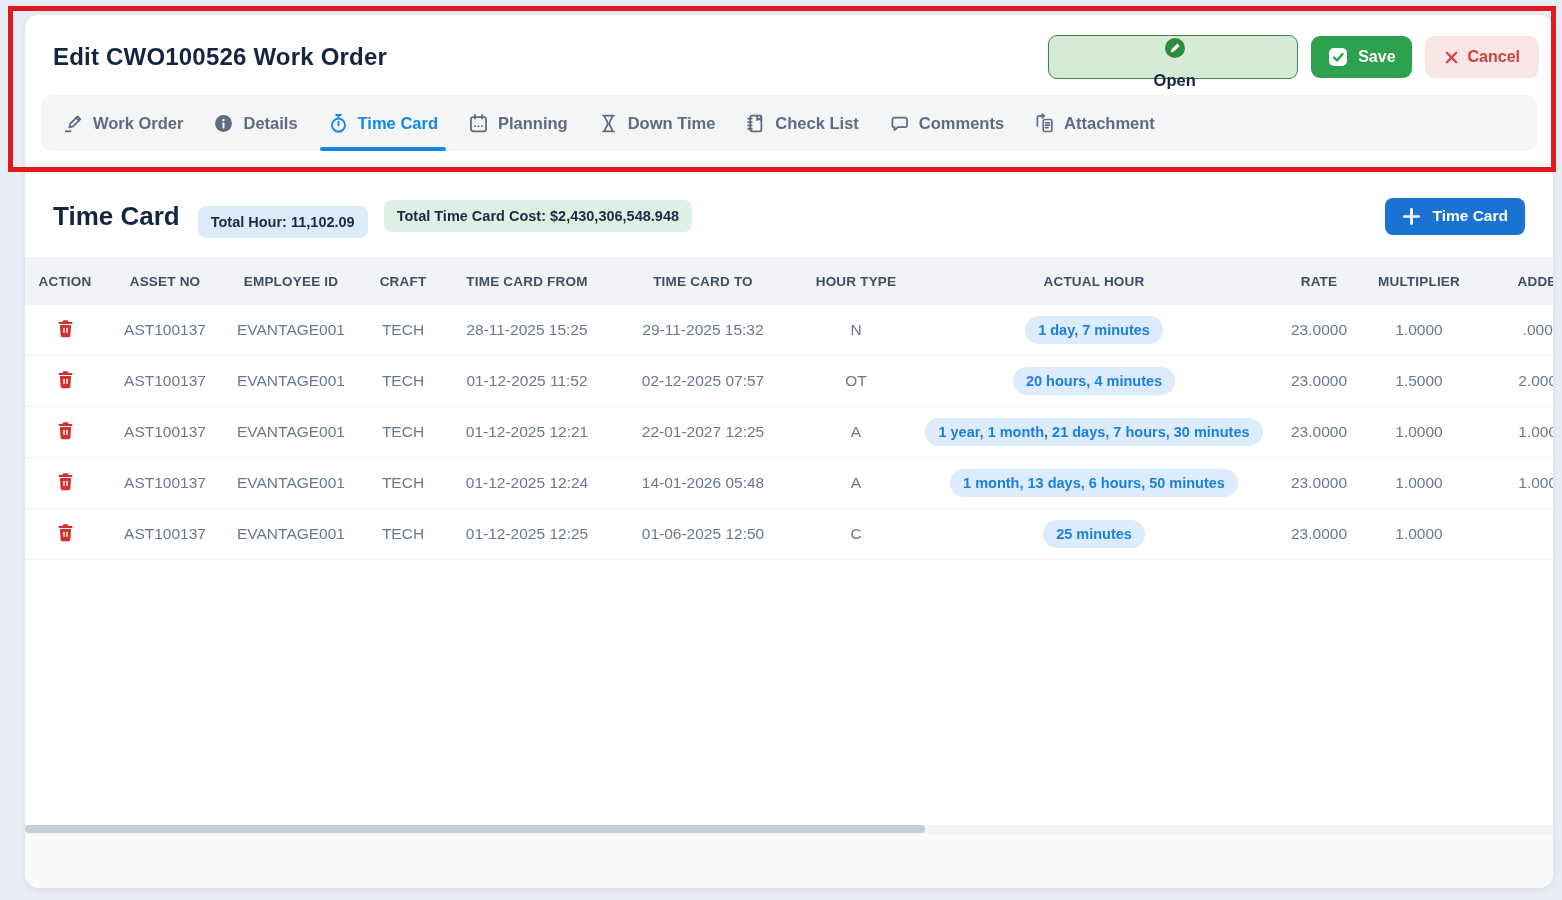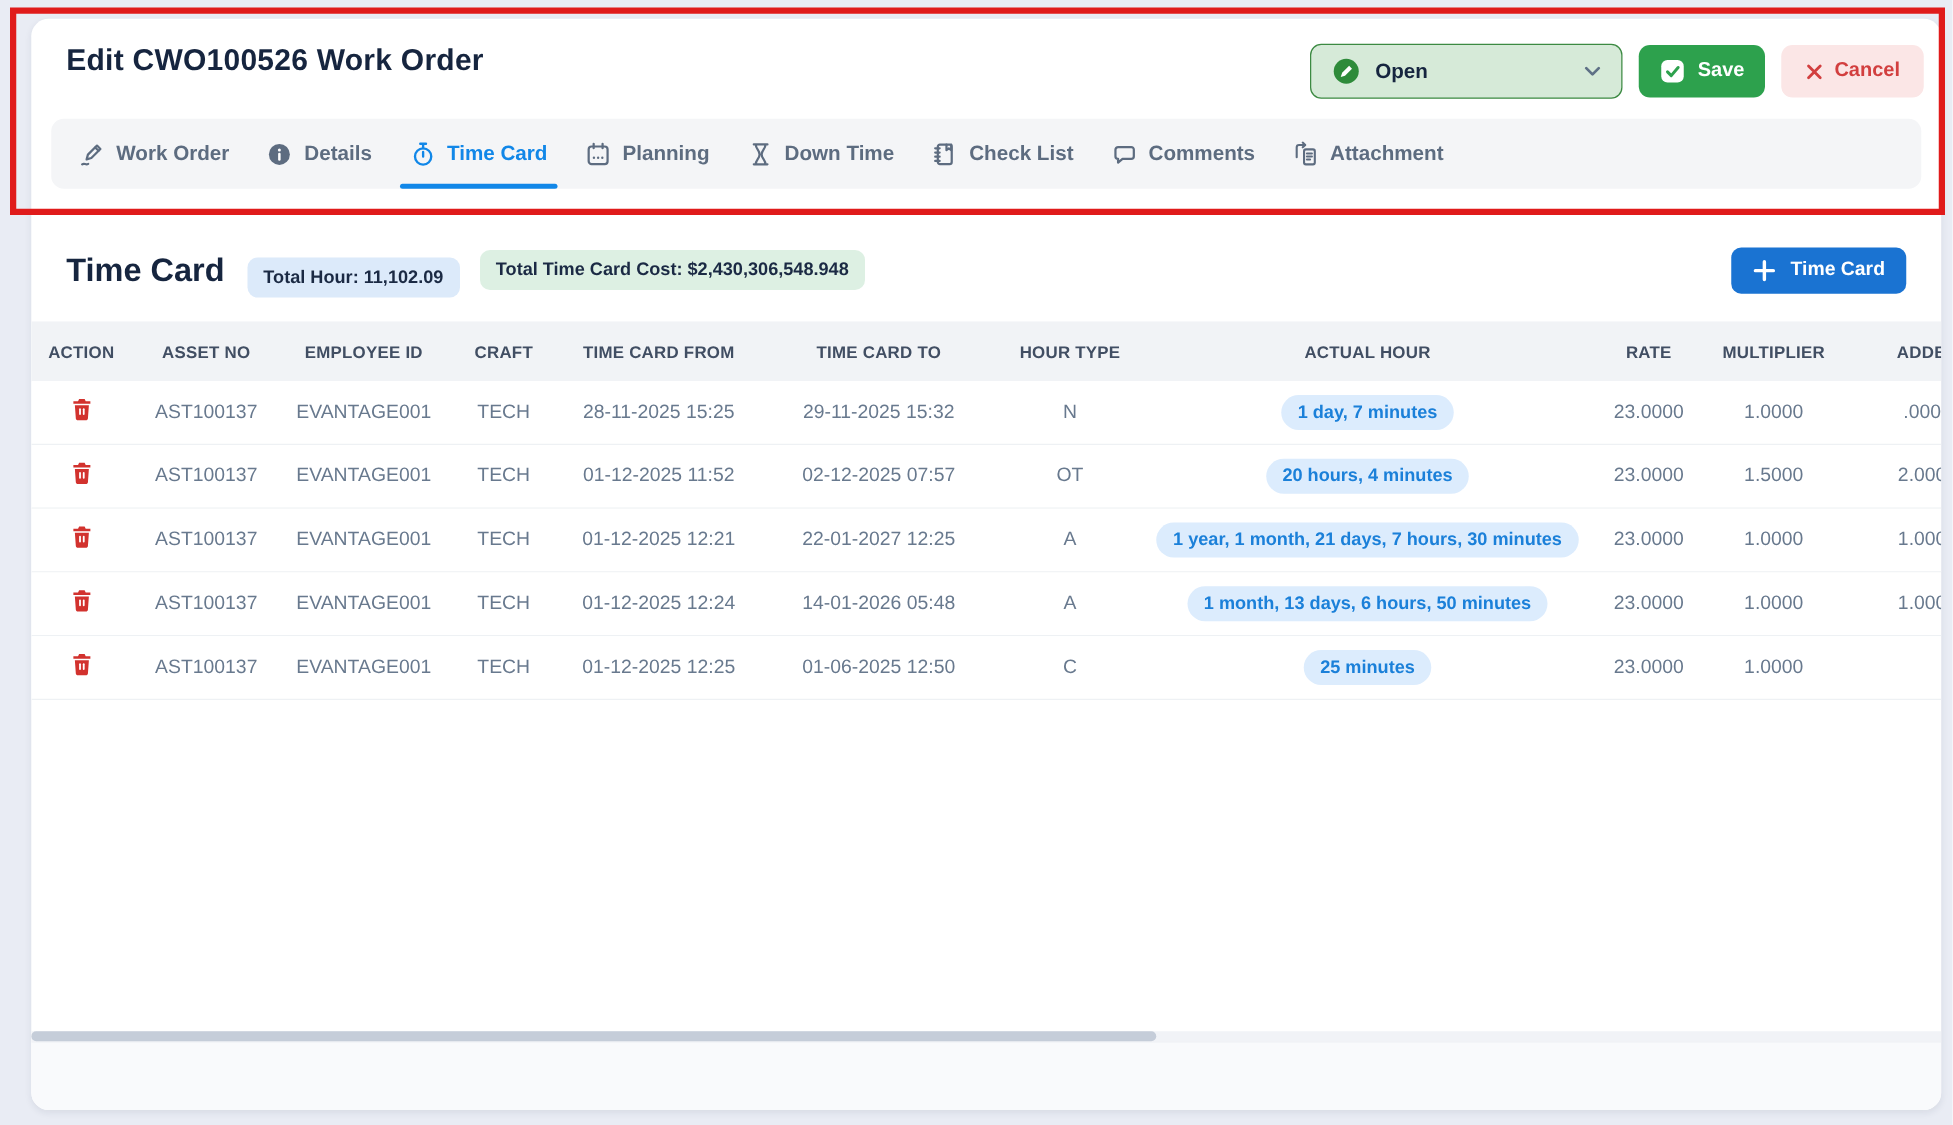--- a/index.html
+++ b/index.html
@@ -9,26 +9,26 @@
 
   
   .annotation-rect { position:absolute; left:8px; top:6px; width:1548px; height:166px;
     border:5px solid #e01b1b; z-index:60; pointer-events:none; }
 
   .card { position:absolute; left:25px; top:15px; width:1528px; height:873px;
     background:#ffffff; border-radius:14px; box-shadow:0 2px 6px rgba(25,40,70,.08);
     display:flex; flex-direction:column; overflow:hidden; }
 
   
-  .card-header { display:flex; align-items:flex-start; justify-content:space-between;
+  .card-header { display:flex; align-items:center; justify-content:space-between;
     padding:20px 14px 12px 28px; }
   .page-title { font-size:24px; font-weight:800; color:#16253f; letter-spacing:.2px; }
   .header-actions { display:flex; align-items:center; gap:13px; }
   .status-select { width:250px; height:44px; background:#d6ead8; border:1.6px solid #3c8a42;
-    border-radius:9px; display:flex; align-items:center; gap:11px; padding:0 13px 0 16px; cursor:pointer; }
+    border-radius:9px; display:flex; align-items:center; gap:11px; padding:0 13px 0 16px; cursor:pointer;flex-direction:column; }
   .status-label { flex:1; font-size:16.5px; font-weight:700; color:#16253f; }
   .btn { display:flex; align-items:center; gap:9px; border:none; border-radius:9px;
     height:42px; font-family:inherit; font-size:16px; font-weight:700; cursor:pointer; }
   .btn-save { background:#2da14d; color:#fff; padding:0 16px; }
   .btn-cancel { background:#fbe6e6; color:#d23f3f; padding:0 19px; }
 
   
   .tab-strip { margin:4px 16px 0; background:#f4f5f7; border-radius:10px; height:56px;
     display:flex; align-items:stretch; padding:0 22px; gap:30px; }
   .tab { position:relative; display:flex; align-items:center; gap:9px; color:#5d6c80;

